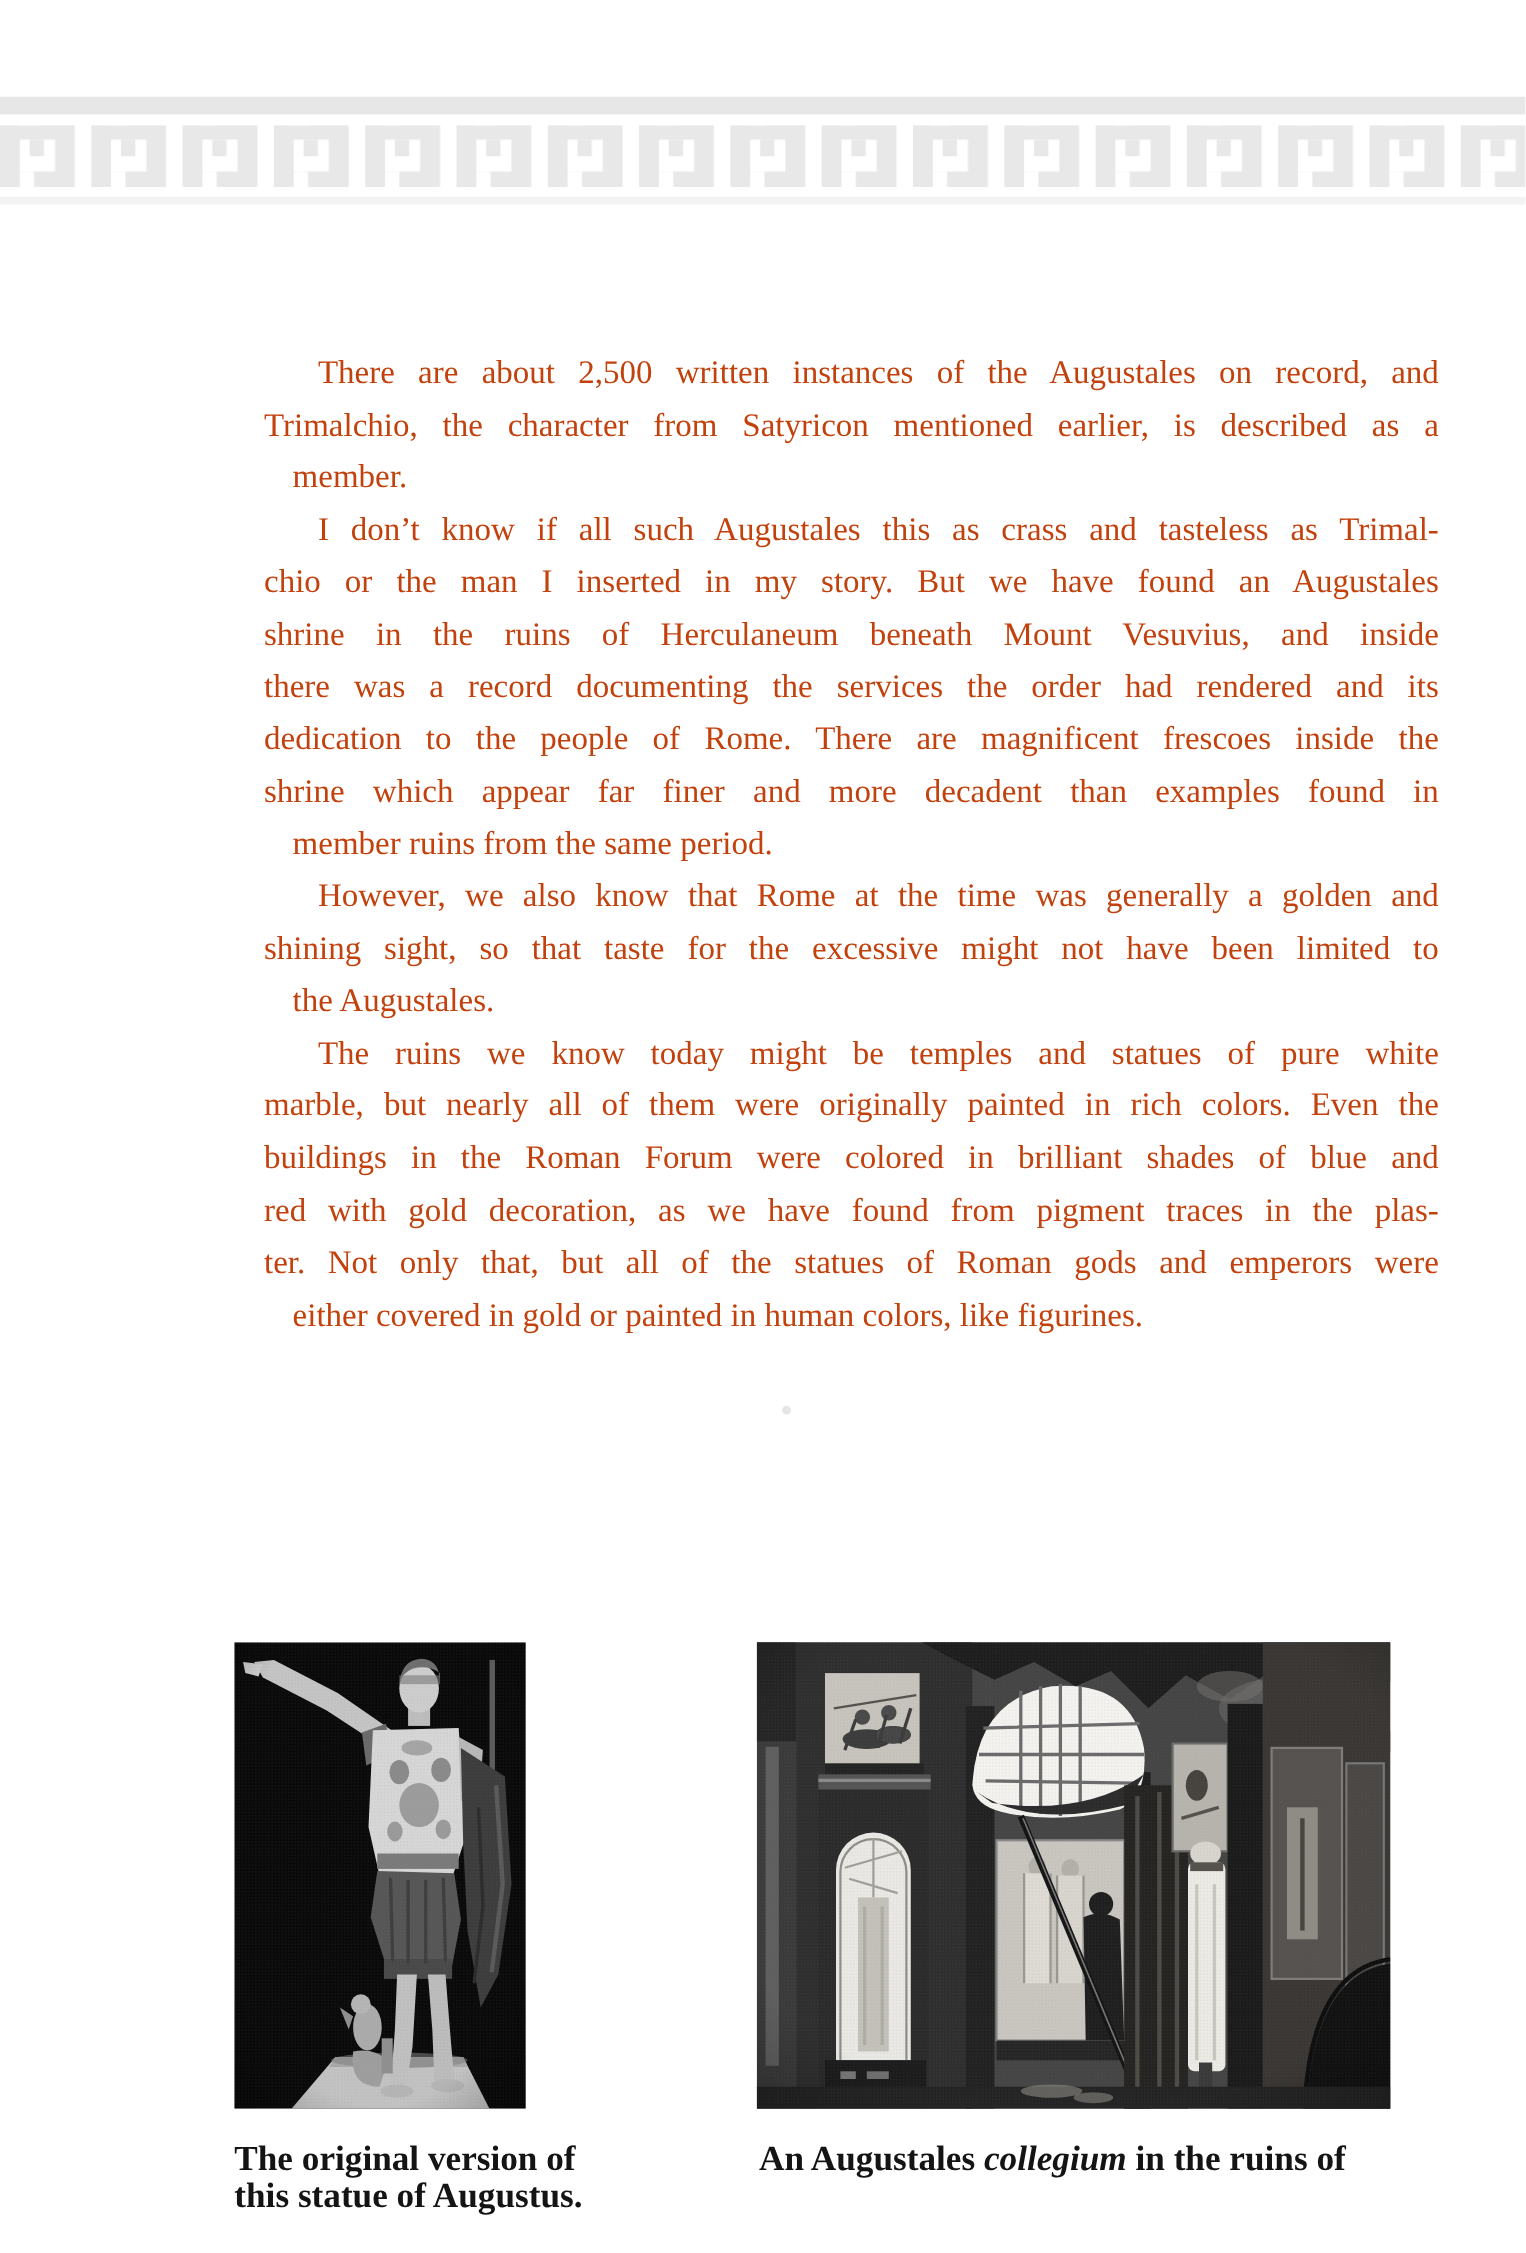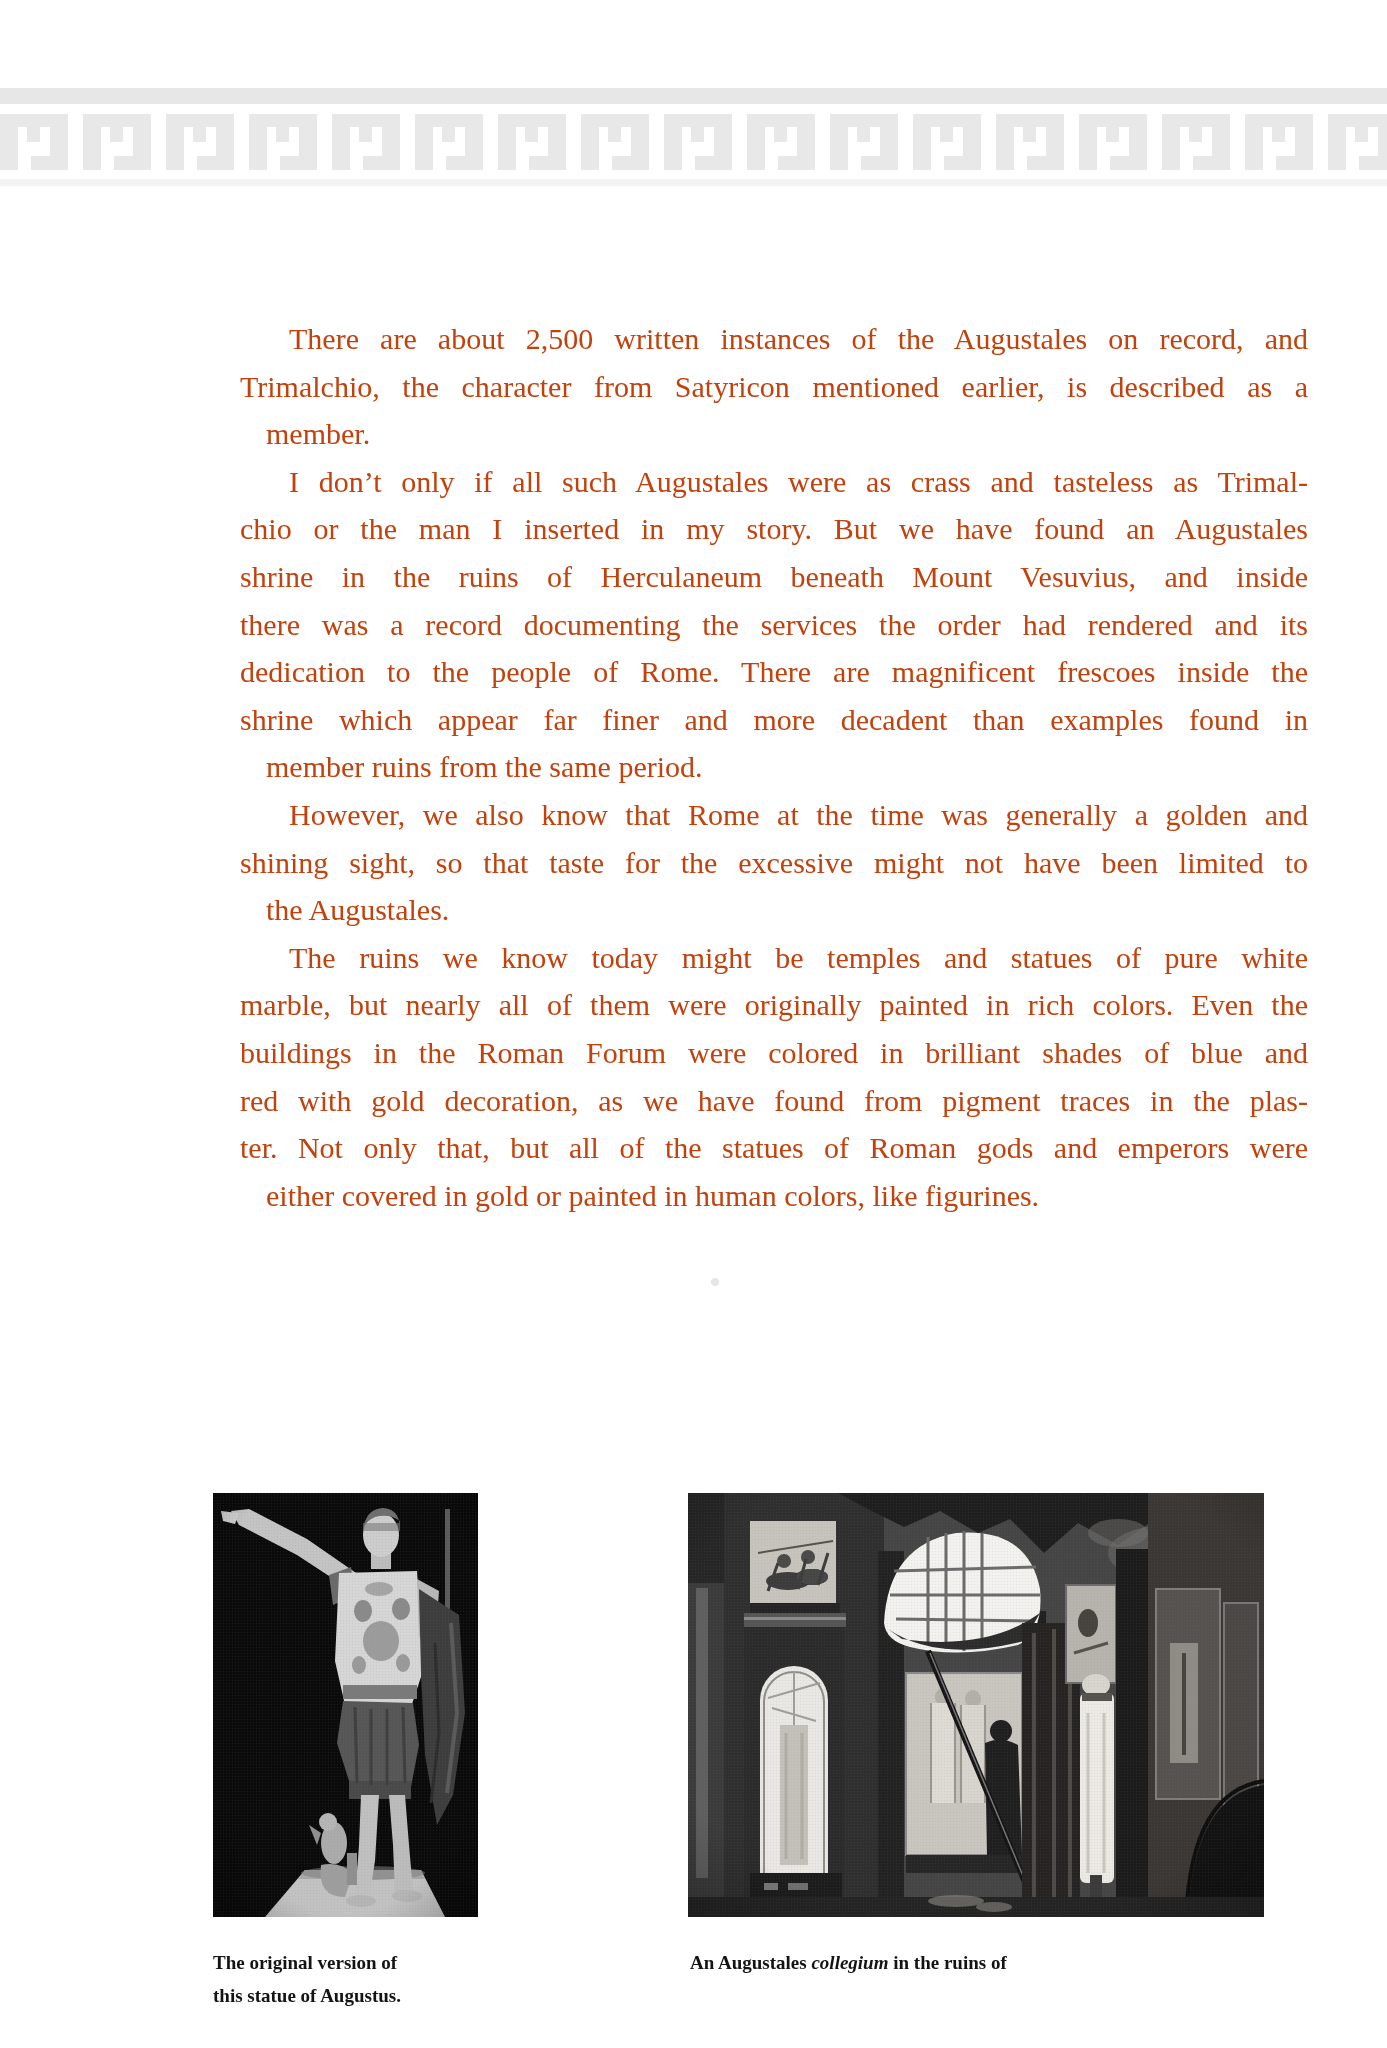--- a/index.html
+++ b/index.html
@@ -29,21 +29,21 @@
     position:absolute;left:711px;top:1278px;width:8px;height:8px;
     border-radius:50%;background:#e6e6e6;
   }
   
   .figure{position:absolute;top:1493px;}
   .figure.left{left:213px;width:265px;height:424px;}
   .figure.right{left:688px;width:576px;height:424px;}
   .figure svg{display:block;}
   .caption{
     position:absolute;top:1946px;
-    font-weight:bold;font-size:19px;line-height:33px;color:#141414;
+    font-weight:bold;font-size:32px;line-height:33px;color:#141414;
   }
   .caption.left{left:213px;width:340px;}
   .caption.right{left:690px;width:560px;}
   .cap-line{white-space:nowrap;}
   .cap-italic{font-style:italic;}
 </style>
 </head>
 <body>
 
 <div class="page">
@@ -60,21 +60,21 @@
     <rect x="0" y="2" width="1387" height="16" fill="#e7e7e7"></rect>
     <rect x="0" y="28" width="1387" height="56" fill="url(#gk)"></rect>
     <rect x="0" y="93" width="1387" height="7" fill="#f3f3f3"></rect>
   </svg>
 
   <div class="bodytext">
     <div class="ln first">There are about 2,500 written instances of the Augustales on record, and</div>
     <div class="ln">Trimalchio, the character from Satyricon mentioned earlier, is described as a</div>
     <div class="ln last">member.</div>
 
-    <div class="ln first">I don’t only if all such Augustales were as crass and tasteless as Trimal-</div>
+    <div class="ln first">I don’t know if all such Augustales this as crass and tasteless as Trimal-</div>
     <div class="ln">chio or the man I inserted in my story. But we have found an Augustales</div>
     <div class="ln">shrine in the ruins of Herculaneum beneath Mount Vesuvius, and inside</div>
     <div class="ln">there was a record documenting the services the order had rendered and its</div>
     <div class="ln">dedication to the people of Rome. There are magnificent frescoes inside the</div>
     <div class="ln">shrine which appear far finer and more decadent than examples found in</div>
     <div class="ln last">member ruins from the same period.</div>
 
     <div class="ln first">However, we also know that Rome at the time was generally a golden and</div>
     <div class="ln">shining sight, so that taste for the excessive might not have been limited to</div>
     <div class="ln last">the Augustales.</div>

